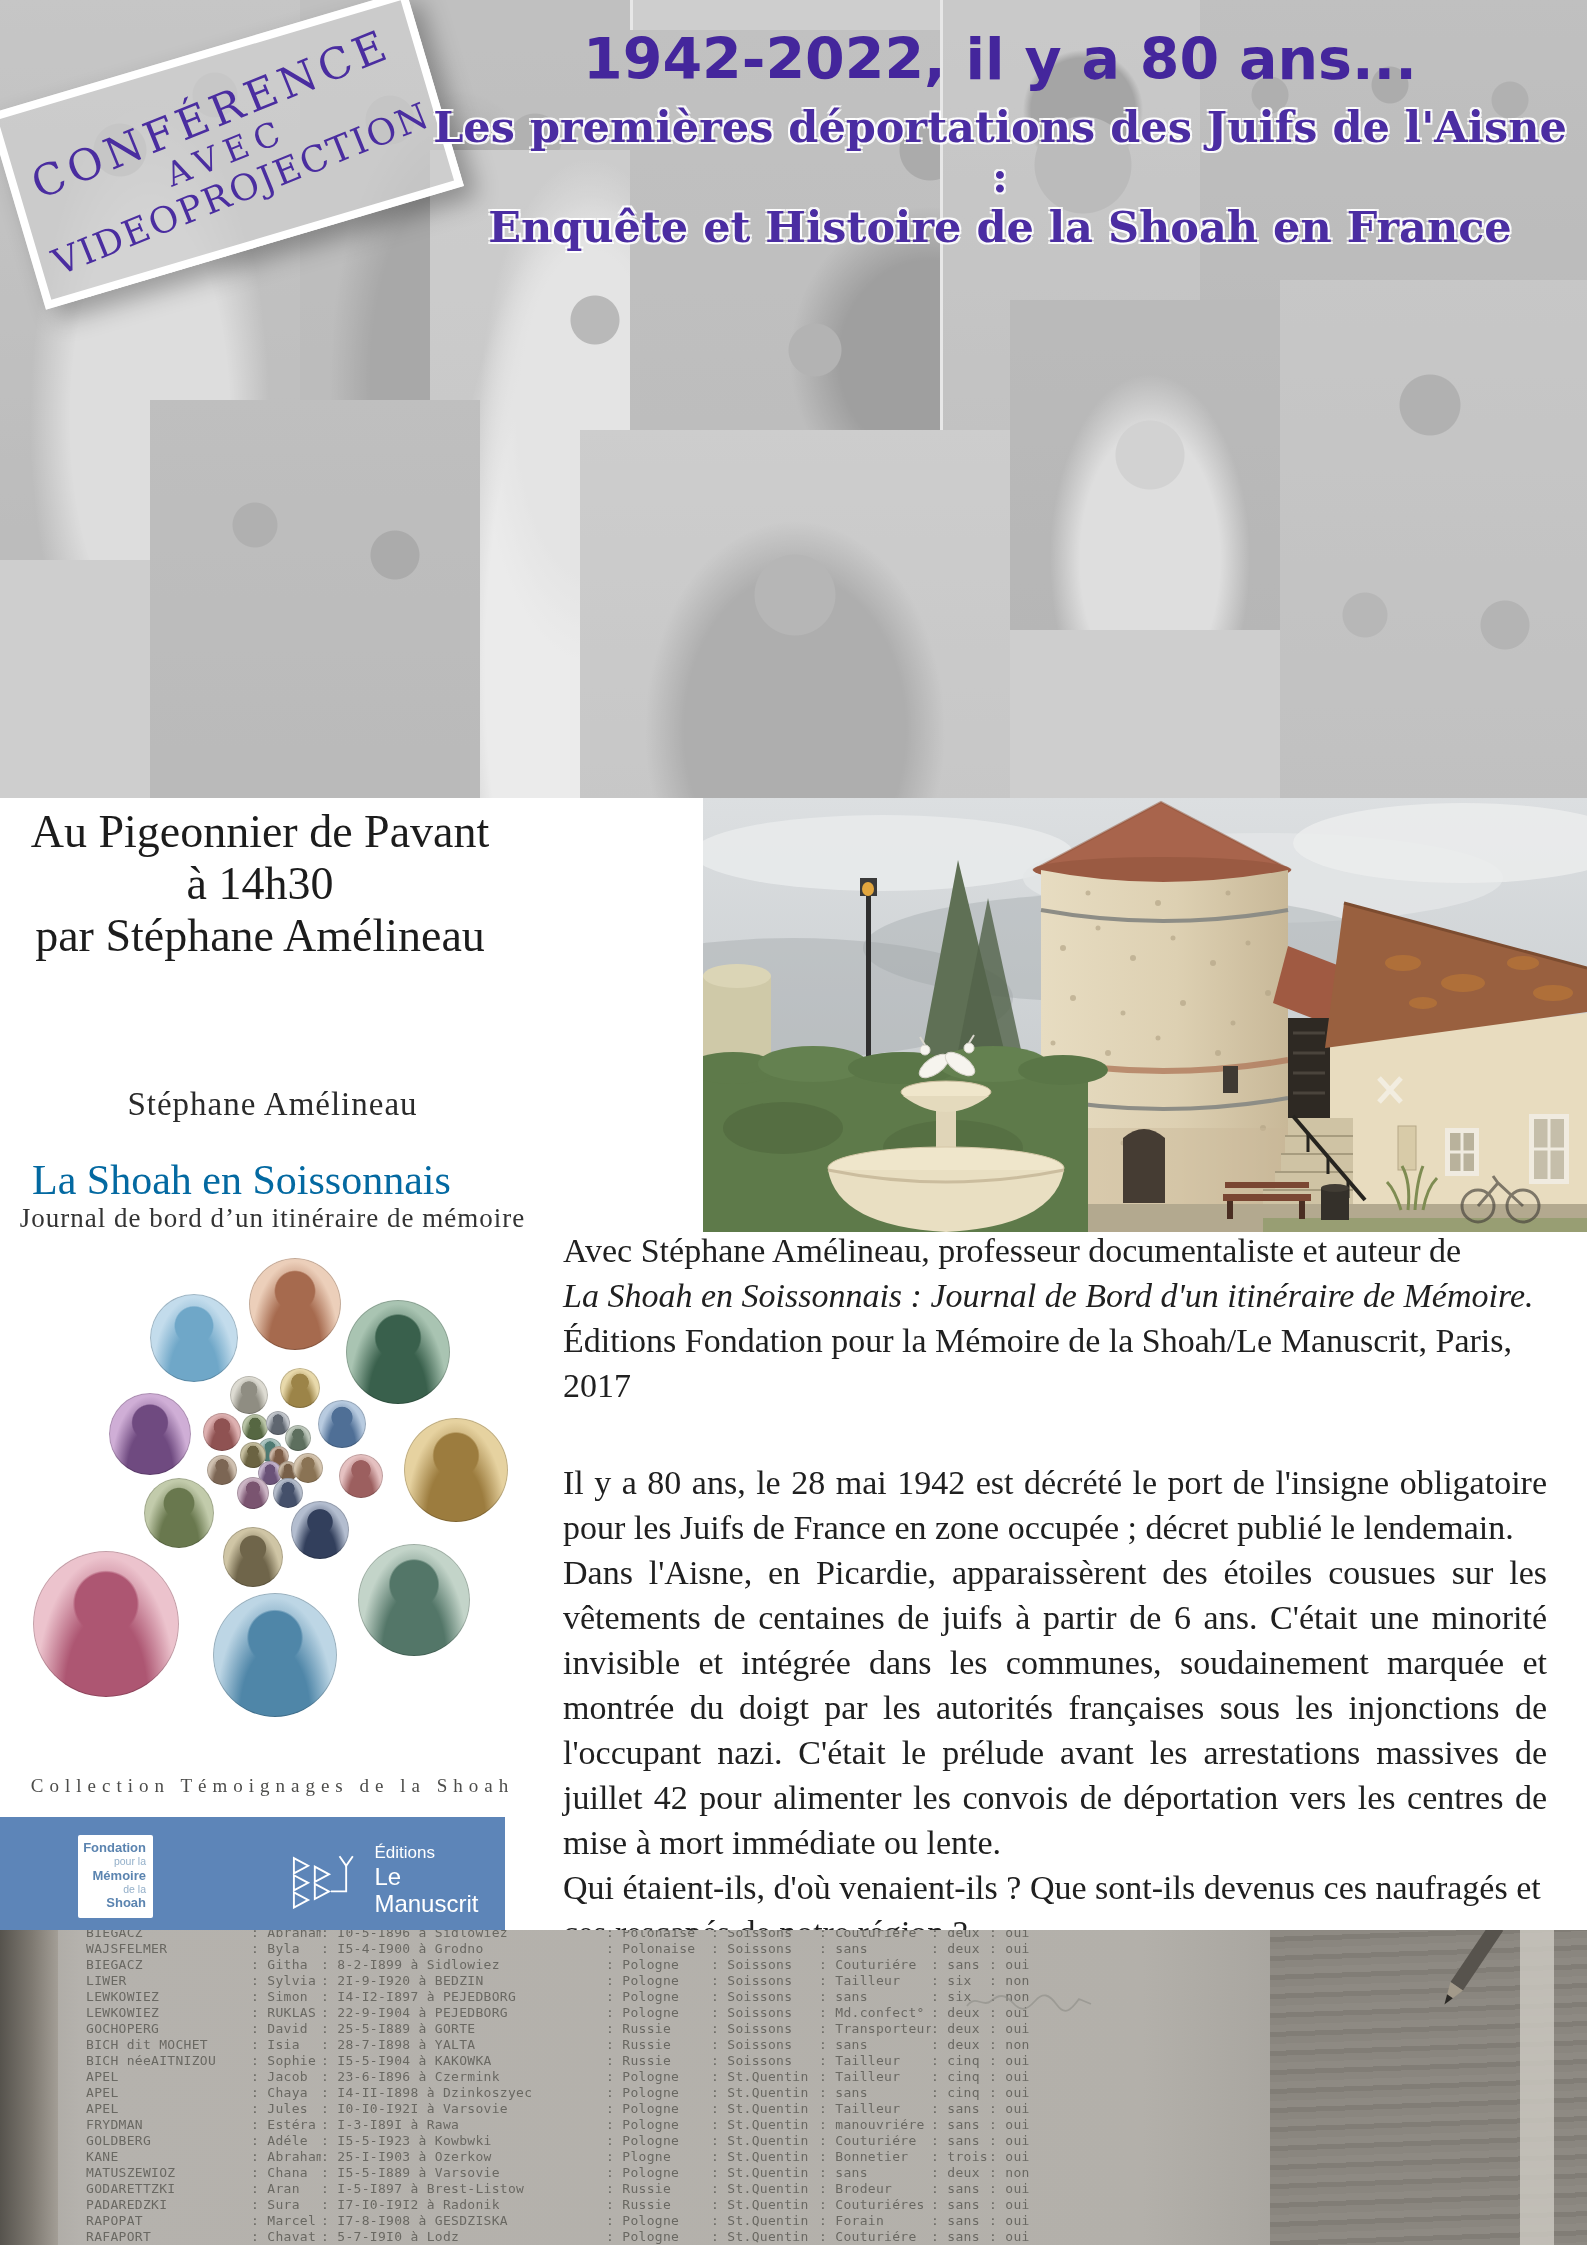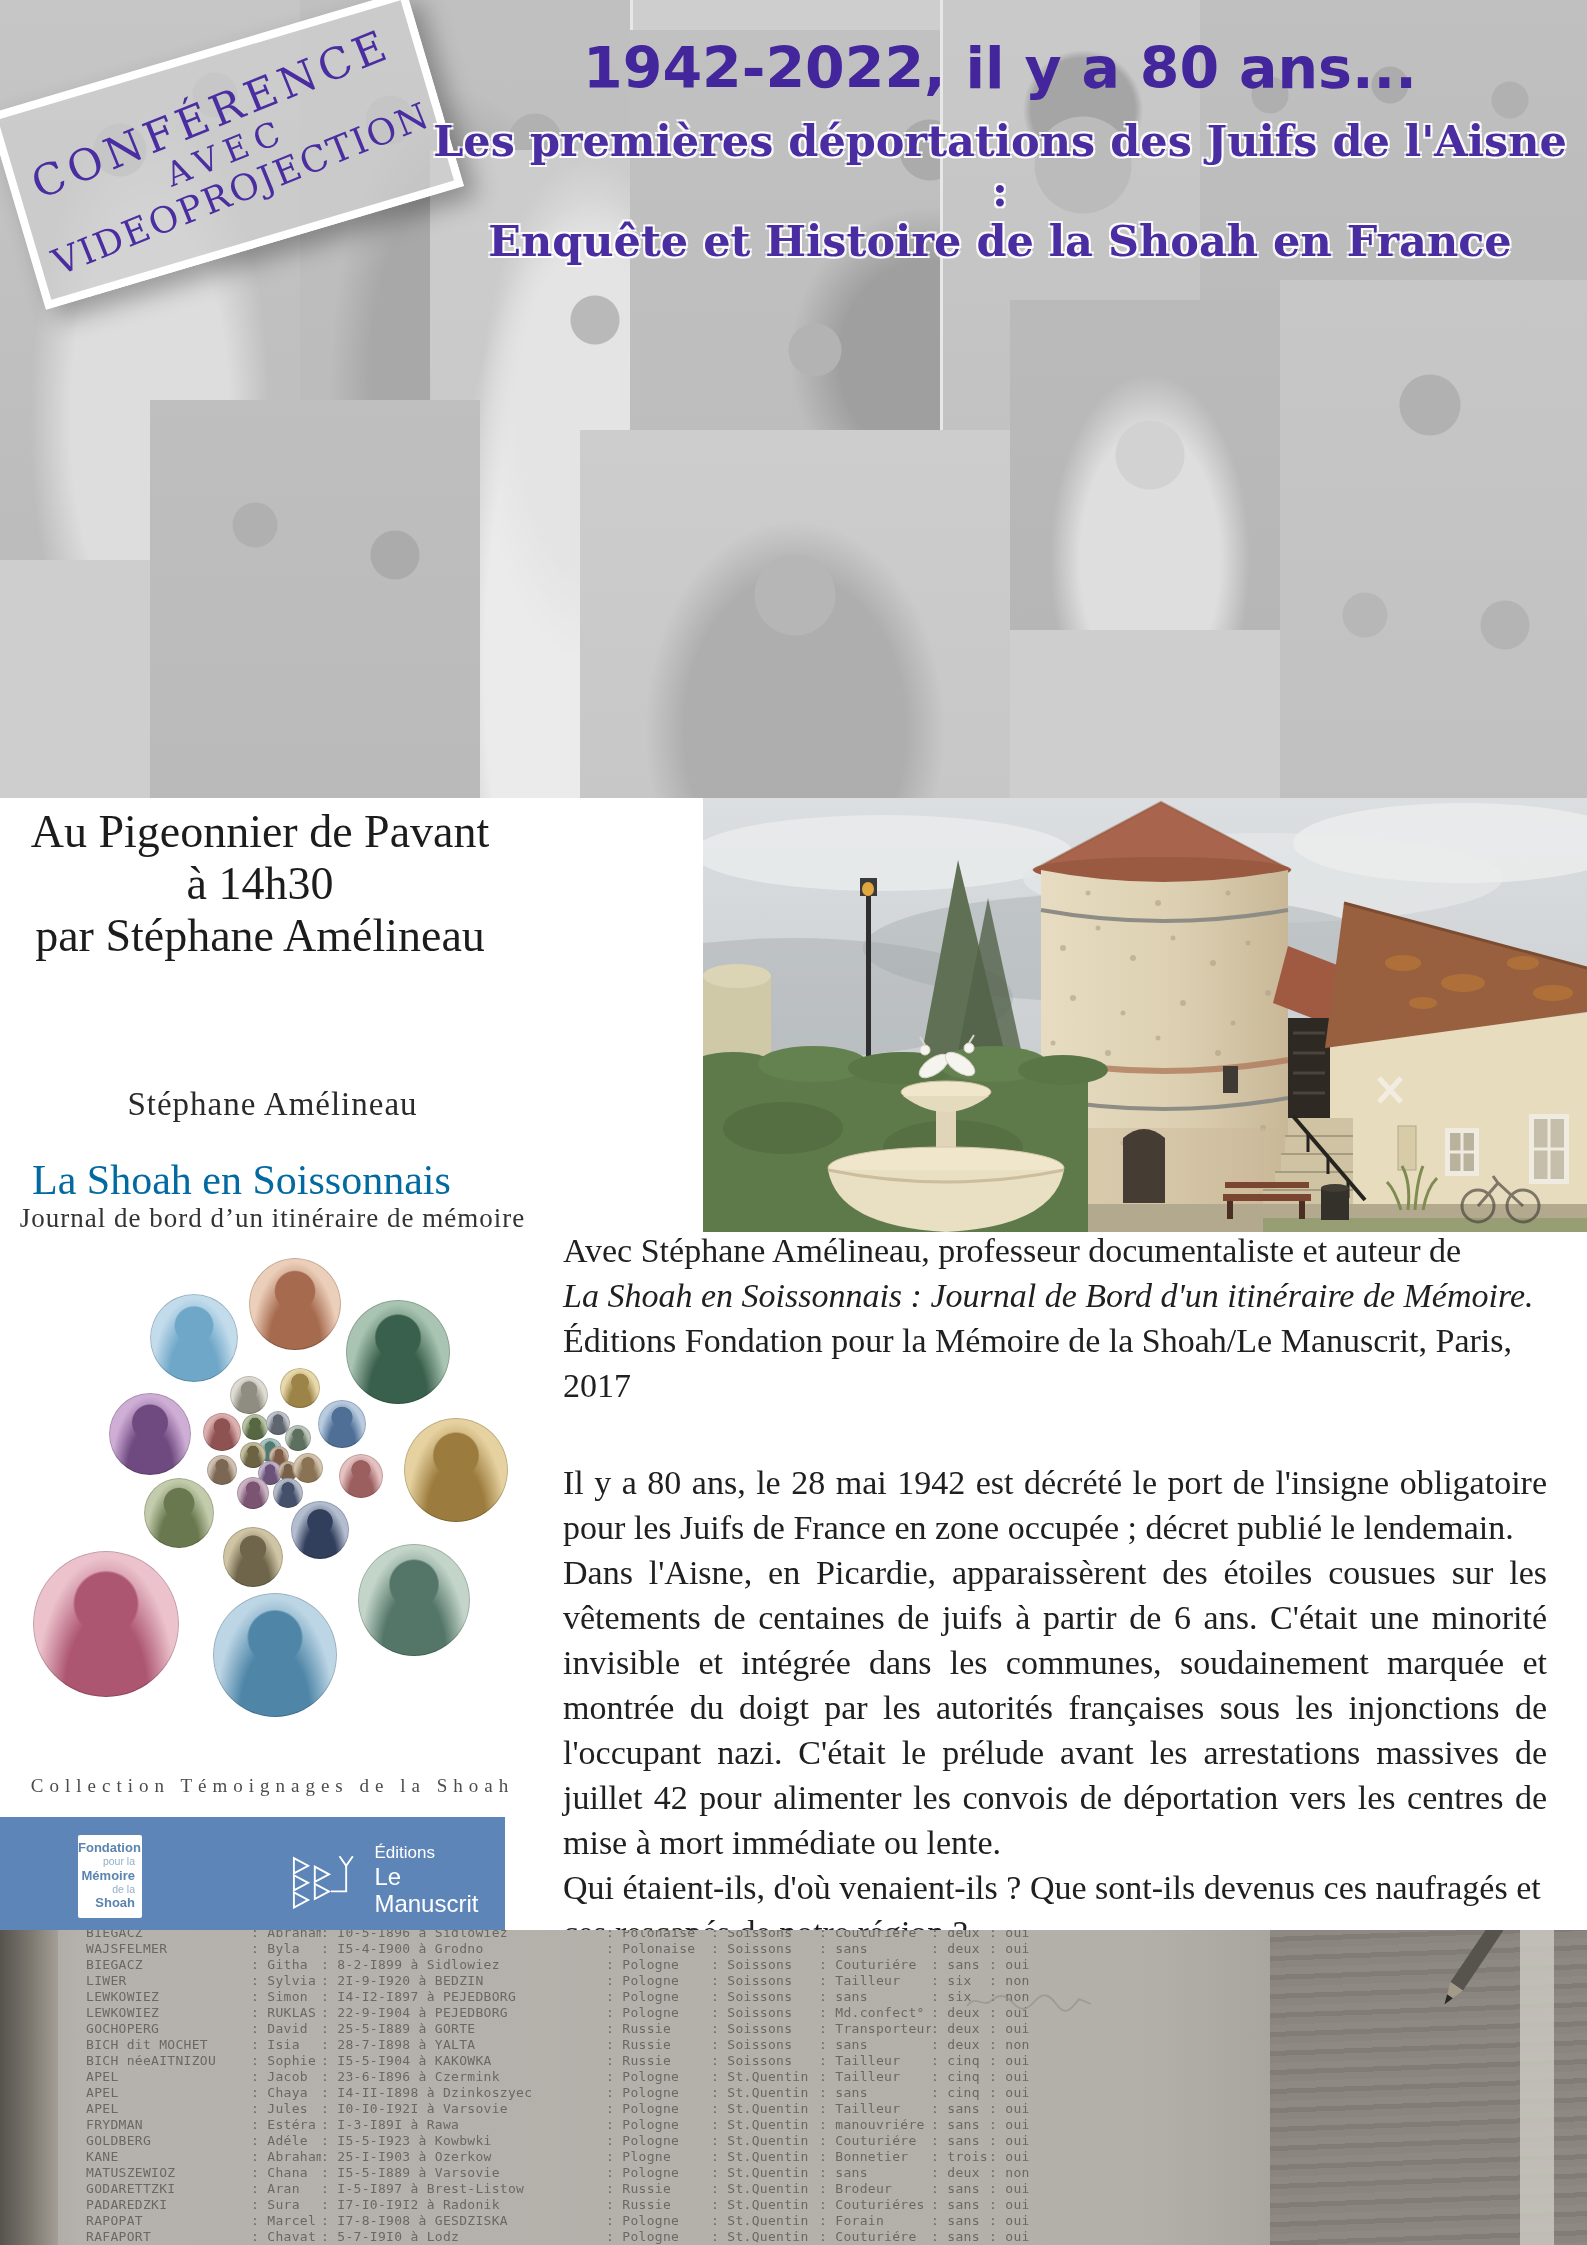--- a/index.html
+++ b/index.html
@@ -19,21 +19,21 @@
          display:flex;flex-direction:column;align-items:center;justify-content:center;}
   .stamp-inner{transform:rotate(-5.5deg);text-align:center;color:#4a2da0;
                font-family:"DejaVu Serif",serif;line-height:1.12;}
   .stamp-l1{font-size:43px;letter-spacing:5px;}
   .stamp-l2{font-size:33px;letter-spacing:8px;}
   .stamp-l3{font-size:36px;letter-spacing:2px;}
 
   
   .headline{position:absolute;left:430px;top:22px;width:1140px;text-align:center;}
   .h-title{font-family:"DejaVu Sans",sans-serif;font-weight:900;font-size:57px;
-           color:#44269c;margin:17px;line-height:1.05;text-align:center;}
+           color:#44269c;margin:8px;line-height:1.05;text-align:center;}
   .h-sub{font-family:"DejaVu Serif",serif;font-weight:700;font-size:43px;color:#4b2da2;margin:0;
          text-shadow:-2px -2px 0 rgba(255,255,255,.85),2px -2px 0 rgba(255,255,255,.85),
                      -2px 2px 0 rgba(255,255,255,.85),2px 2px 0 rgba(255,255,255,.85);}
   .h-sub1{margin-top:12px;}
   .h-sub2{margin-top:0;}
 
   
   .event{position:absolute;left:0;top:806px;width:520px;text-align:center;
          font-size:46px;line-height:52px;color:#1c1c1c;}
 
@@ -46,21 +46,21 @@
   .book-title{position:absolute;left:32px;top:1156px;width:505px;text-align:left;
               font-size:42px;color:#0369a1;}
   .book-subtitle{position:absolute;left:10px;top:1203px;width:525px;text-align:center;
                  font-size:27px;color:#333;letter-spacing:1px;}
   .circle{position:absolute;border-radius:50%;box-shadow:inset 0 0 0 1px rgba(0,0,0,.18);}
   .book-collection{position:absolute;left:20px;top:1775px;width:505px;text-align:center;
                    font-size:19px;letter-spacing:6px;color:#4c4c4a;}
 
   
   .band{position:absolute;left:0;top:1817px;width:505px;height:113px;background:#5d85b8;}
-  .fmsh-box{position:absolute;left:78px;top:18px;width:64px;height:83px;background:#ffffff;
+  .fmsh-box{position:absolute;left:78px;top:18px;width:75px;height:83px;background:#ffffff;
             border-radius:2px;text-align:right;padding:5px 7px 0 0;box-sizing:border-box;
             font-family:"Liberation Sans",sans-serif;line-height:1.18;}
   .fmsh-b{font-size:13px;font-weight:bold;color:#5b84b0;}
   .fmsh-l{font-size:10.5px;color:#93afc9;}
   .manu{position:absolute;left:292px;top:26px;display:flex;align-items:center;color:#fff;
         font-family:"Liberation Sans",sans-serif;}
   .manu-text{margin-left:14px;line-height:1.15;}
   .manu-ed{font-size:17px;}
   .manu-lm{font-size:24px;}
 

